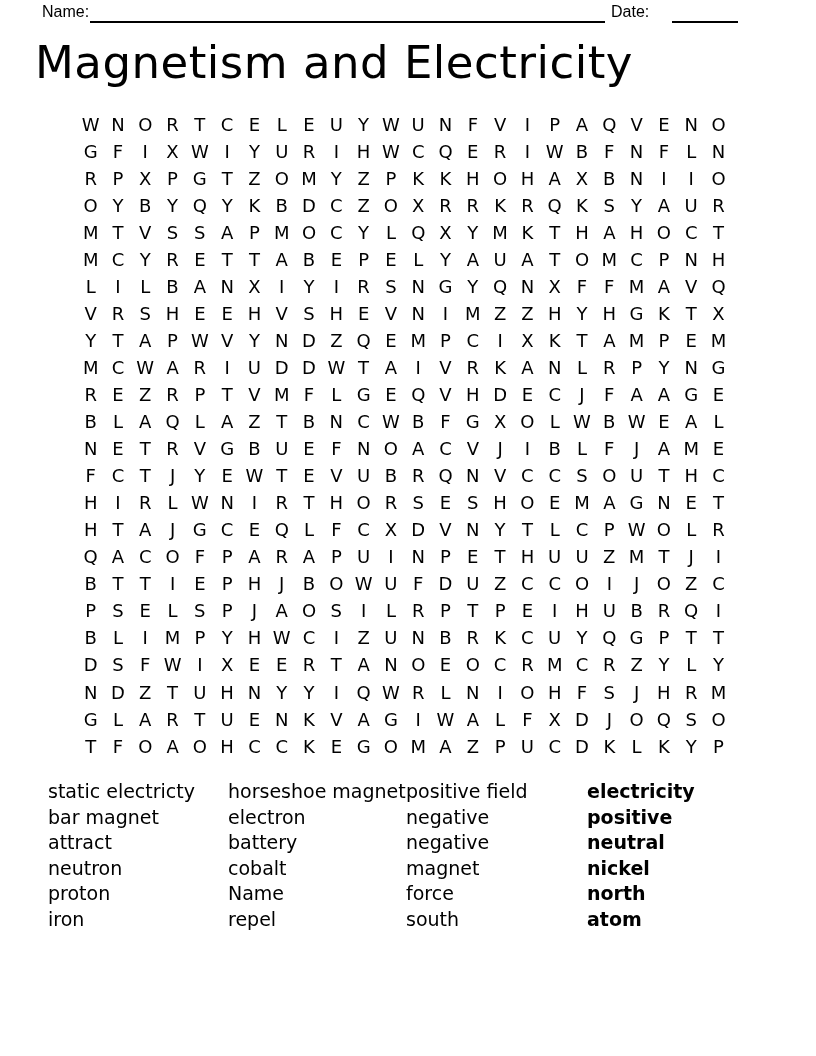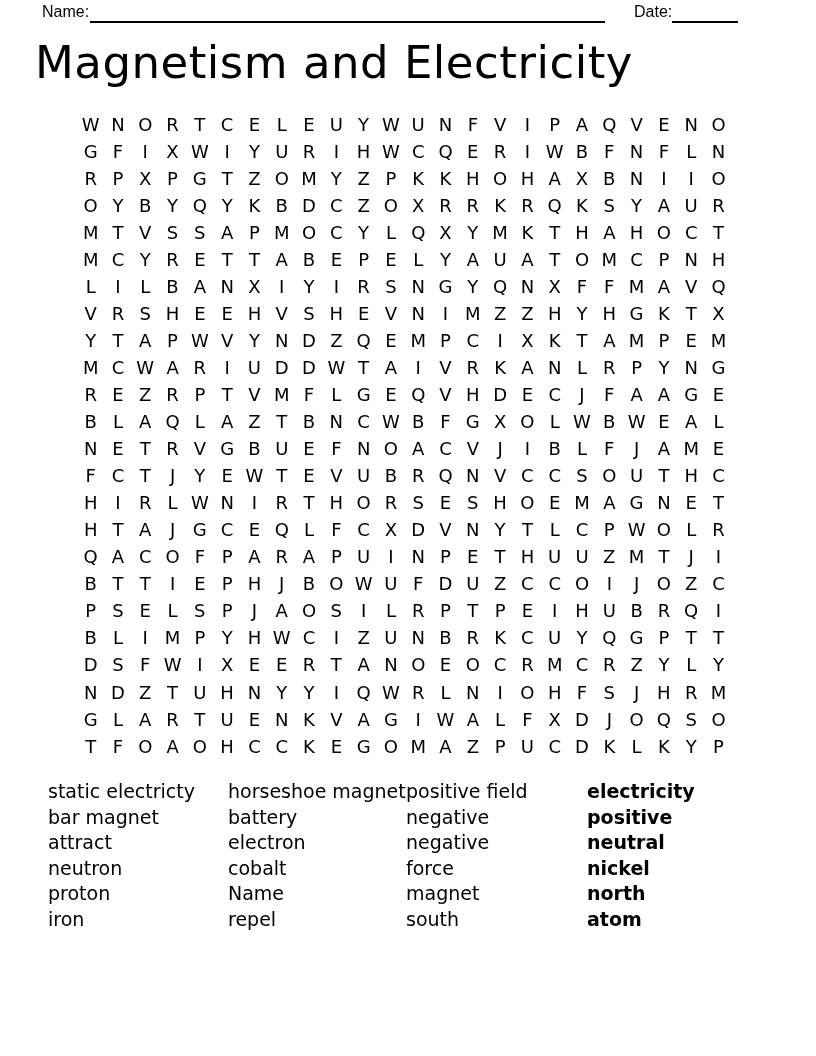--- a/index.html
+++ b/index.html
@@ -6,21 +6,21 @@
   html, body { width:816px; height:1056px; }
   body {
     position:relative;
     background:#ffffff;
     color:#000000;
     font-family:"Liberation Sans", sans-serif;
     overflow:hidden;
   }
   .hdr-label { position:absolute; font-size:16px; top:3px; }
   #name-label { left:42px; }
-  #date-label { left:634px; }
+  #date-label { left:611px; }
   .blank-line { position:absolute; height:0; border-bottom:2px solid #000; top:21px; }
   #name-line { left:90px;  width:515px; }
   #date-line { left:672px; width:66px; }
   .title {
     position:absolute; left:0; top:36px; width:668px;
     text-align:center;
     font-family:"DejaVu Sans", sans-serif;
     font-size:45px;
     letter-spacing:0.5px;
     white-space:nowrap;
@@ -643,32 +643,32 @@
   <div id="wl-col-0" class="wordlist-col">
       <div>static electricty</div>
       <div>bar magnet</div>
       <div>attract</div>
       <div>neutron</div>
       <div>proton</div>
       <div>iron</div>
     </div>
   <div id="wl-col-1" class="wordlist-col">
       <div>horseshoe magnet</div>
+      <div>electron</div>
       <div>battery</div>
-      <div>electron</div>
       <div>cobalt</div>
       <div>Name</div>
       <div>repel</div>
     </div>
   <div id="wl-col-2" class="wordlist-col">
       <div>positive field</div>
       <div>negative</div>
       <div>negative</div>
+      <div>magnet</div>
       <div>force</div>
-      <div>magnet</div>
       <div>south</div>
     </div>
   <div id="wl-col-3" class="wordlist-col">
       <div>electricity</div>
       <div>positive</div>
       <div>neutral</div>
       <div>nickel</div>
       <div>north</div>
       <div>atom</div>
     </div>

